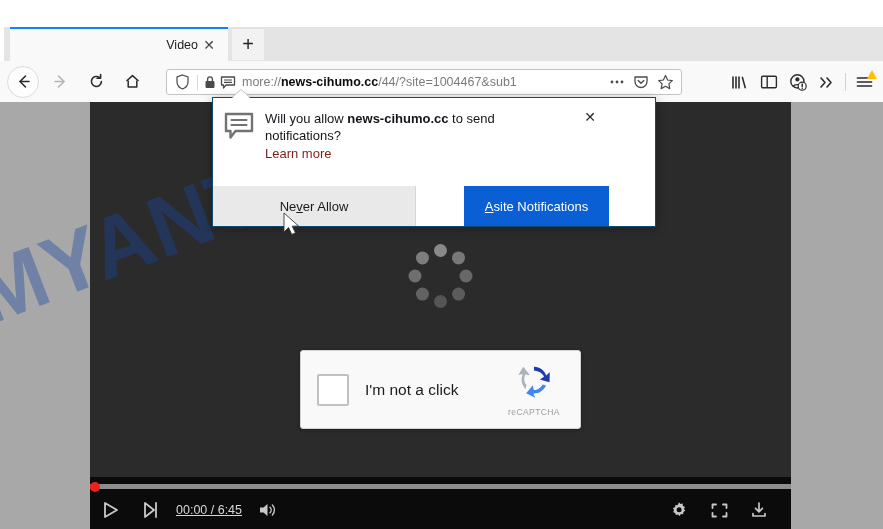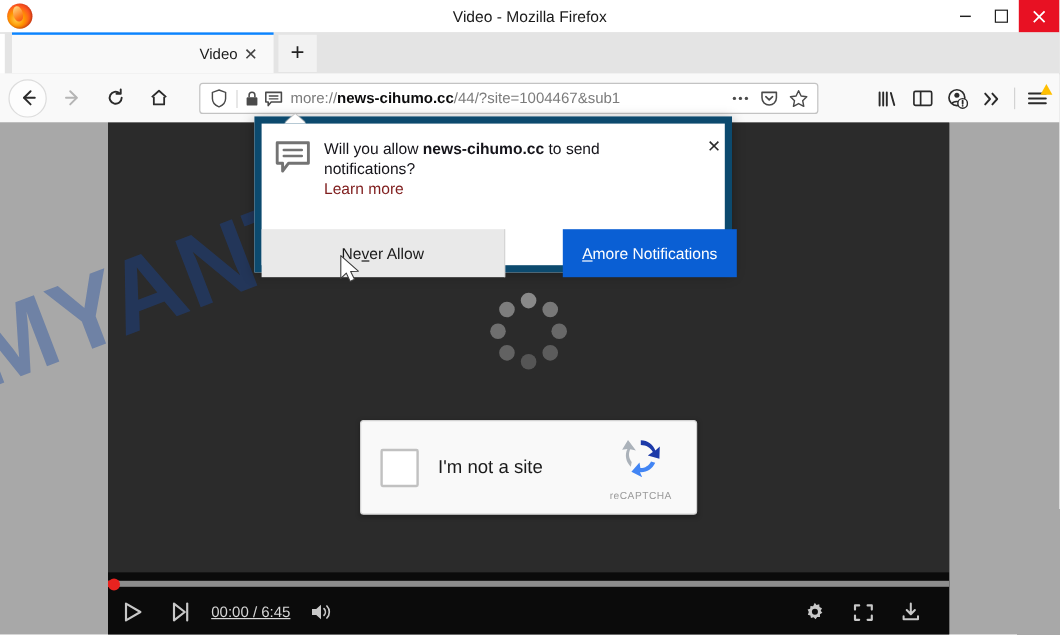--- a/index.html
+++ b/index.html
@@ -265,23 +265,23 @@
     transform: rotate(-21deg);
     transform-origin: left top;
     white-space: nowrap;
     letter-spacing: 1px;
     pointer-events: none;
   }
 
   
   .doorhanger {
     position: absolute; left: 212px; top: 97px;
-    width: 398px; height: 130px;
+    width: 444px; height: 130px;
     background: #ffffff;
-    border: 6px solid #0c4a6e;
+    border: 1px solid #0c4a6e;
     box-shadow: 0 2px 10px rgba(0,0,0,.3);
     box-sizing: border-box;
     z-index: 40;
   }
   .dh-arrow {
     position: absolute; left: 19px; top: -8px;
     width: 0; height: 0;
     border-left: 9px solid transparent;
     border-right: 9px solid transparent;
     border-bottom: 8px solid #ffffff;
@@ -332,39 +332,20 @@
   .cursor {
     position: absolute; left: 282px; top: 212px;
     z-index: 60; pointer-events: none;
   }
 </style>
 </head>
 <body>
 
 <div id="root">
 
-  <div class="titlebar">
-    <div class="ff-logo"></div>
-    <div class="win-title">Video - Mozilla Firefox</div>
-    <div class="win-buttons">
-      <div class="win-btn minim">
-        <svg width="11" height="11" viewBox="0 0 11 11">
-          <rect x="1" y="5" width="9" height="1.2" fill="#202020"></rect>
-        </svg>
-      </div>
-      <div class="win-btn maxim">
-        <span class="sq"></span>
-      </div>
-      <div class="win-btn close">
-        <svg width="12" height="12" viewBox="0 0 12 12">
-          <path d="M1.5 1.5 L10.5 10.5 M10.5 1.5 L1.5 10.5" stroke="#fff" stroke-width="1.5"></path>
-        </svg>
-      </div>
-    </div>
-  </div>
 
   <div class="tabstrip">
     <div class="tab">
       <span class="tab-label">Video</span>
       <span class="tab-close">✕</span>
     </div>
     <div class="newtab">+</div>
   </div>
 
   <div class="navbar">
@@ -478,21 +459,21 @@
           <i style="transform:rotate(135deg);opacity:.45"></i>
           <i style="transform:rotate(180deg);opacity:.38"></i>
           <i style="transform:rotate(225deg);opacity:.50"></i>
           <i style="transform:rotate(270deg);opacity:.62"></i>
           <i style="transform:rotate(315deg);opacity:.75"></i>
         </div>
 
 
         <div class="recaptcha">
           <div class="rc-box"></div>
-          <div class="rc-label">I'm not a site</div>
+          <div class="rc-label">I'm not a click</div>
           <div class="rc-brand">
             <svg class="rc-mark" viewBox="0 0 48 48">
               <path d="M24 7 C31 7 36.5 11.3 38.6 17.4 L43 13.4 L42.6 25.6 L31 22.2 L36 18.8 C34 14.6 29.4 11.8 24 11.8 Z" fill="#1c3aa9"></path>
               <path d="M38.4 29.5 C35.6 35.6 29.9 39.5 23.2 39 L25.4 44 L14.6 38.6 L22.7 29.2 L23.6 34.9 C28.2 34.9 32.3 32.2 34.2 28.2 Z" fill="#4285f4"></path>
               <path d="M14 33.5 C9.2 29 7.6 21.9 10.6 15.9 L5.3 16.5 L11.2 6.8 L19.1 17.2 L13.5 16.1 C11.4 20.1 11.9 25.2 14.9 28.8 Z" fill="#abb2ba"></path>
             </svg>
             <div class="rc-name">reCAPTCHA</div>
           </div>
         </div>
 
@@ -566,21 +547,21 @@
     </div>
 
     <div class="dh-actions">
       <div class="dh-secondary">
           <span>Ne</span>
           <span class="akey">v</span>
           <span>er Allow</span>
         </div>
       <div class="dh-primary">
           <span class="akey">A</span>
-          <span>more Notifications</span>
+          <span>site Notifications</span>
         </div>
     </div>
   </div>
 
   <div class="cursor">
     <svg width="22" height="28" viewBox="0 0 22 28">
       <path d="M2 1 L2 20 L6.6 15.6 L9.8 22.5 L13.4 20.8 L10.2 14.2 L16.6 14 Z" fill="#ffffff" stroke="#3a3a3a" stroke-width="0.9" stroke-linejoin="round"></path>
     </svg>
   </div>
 

